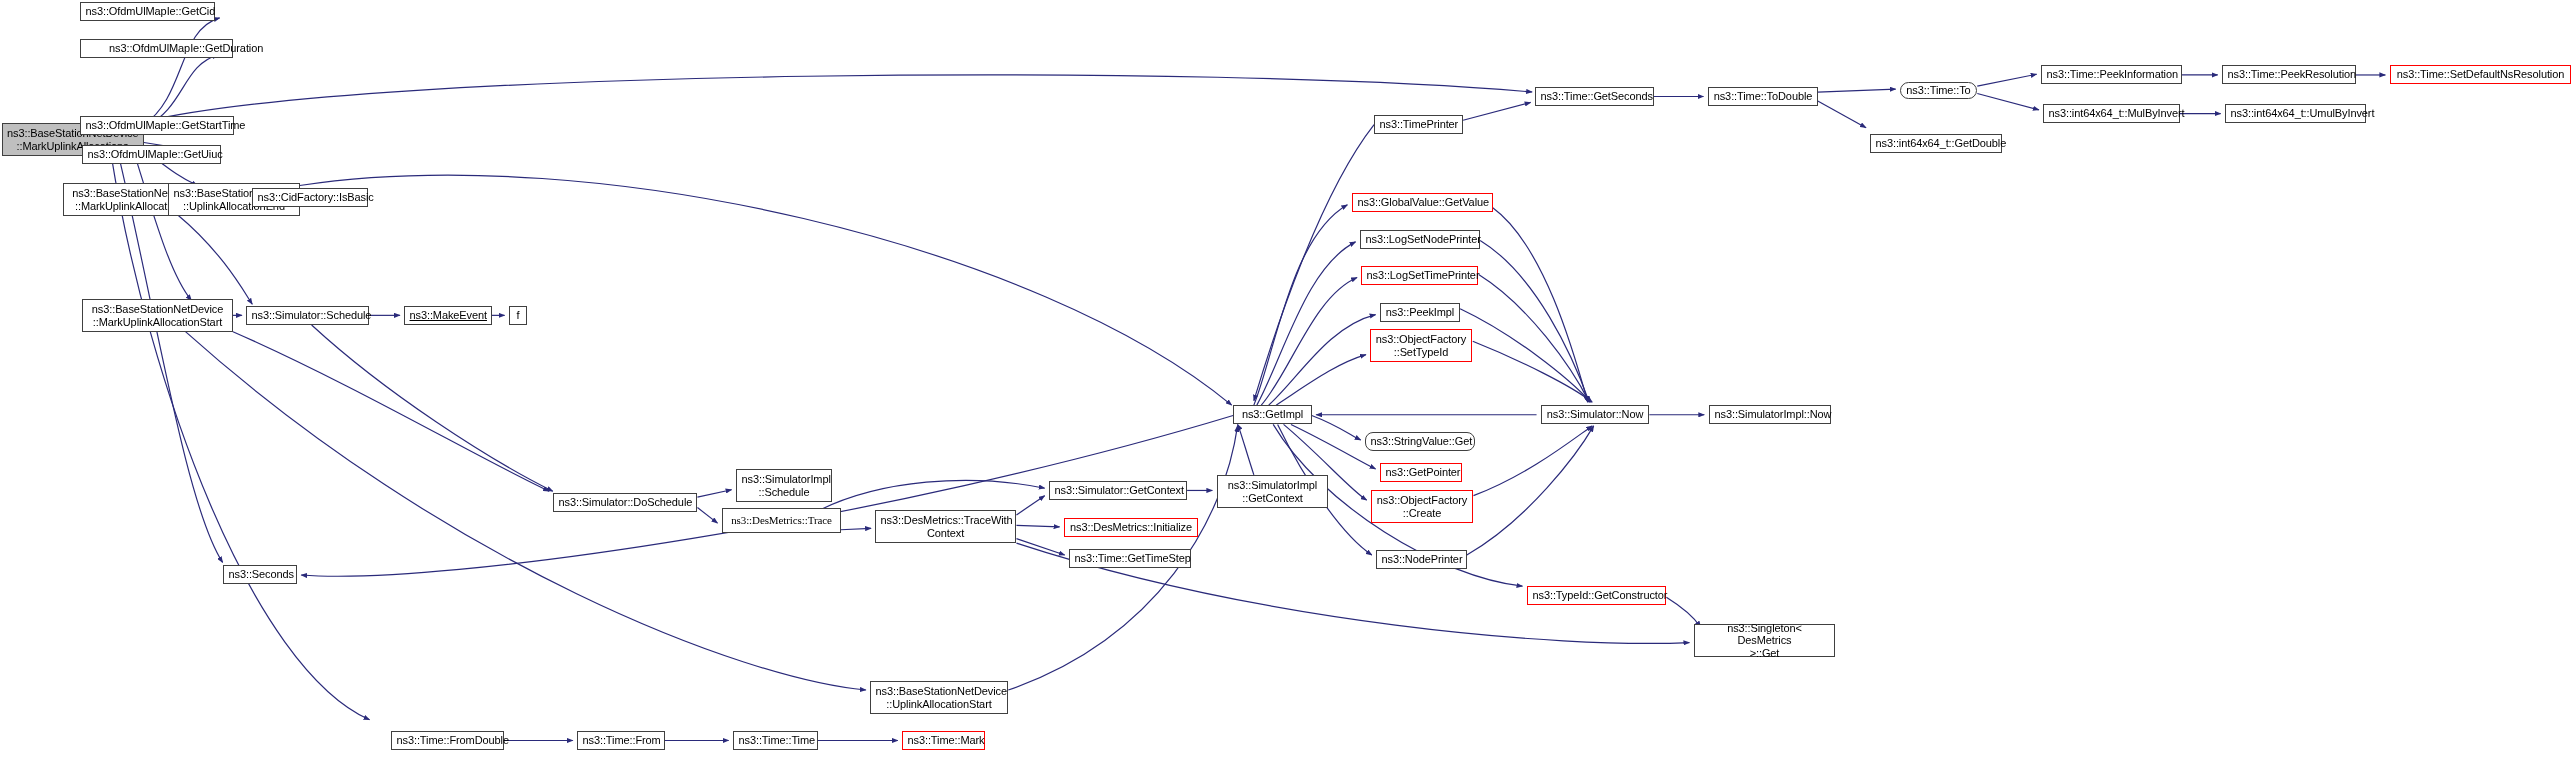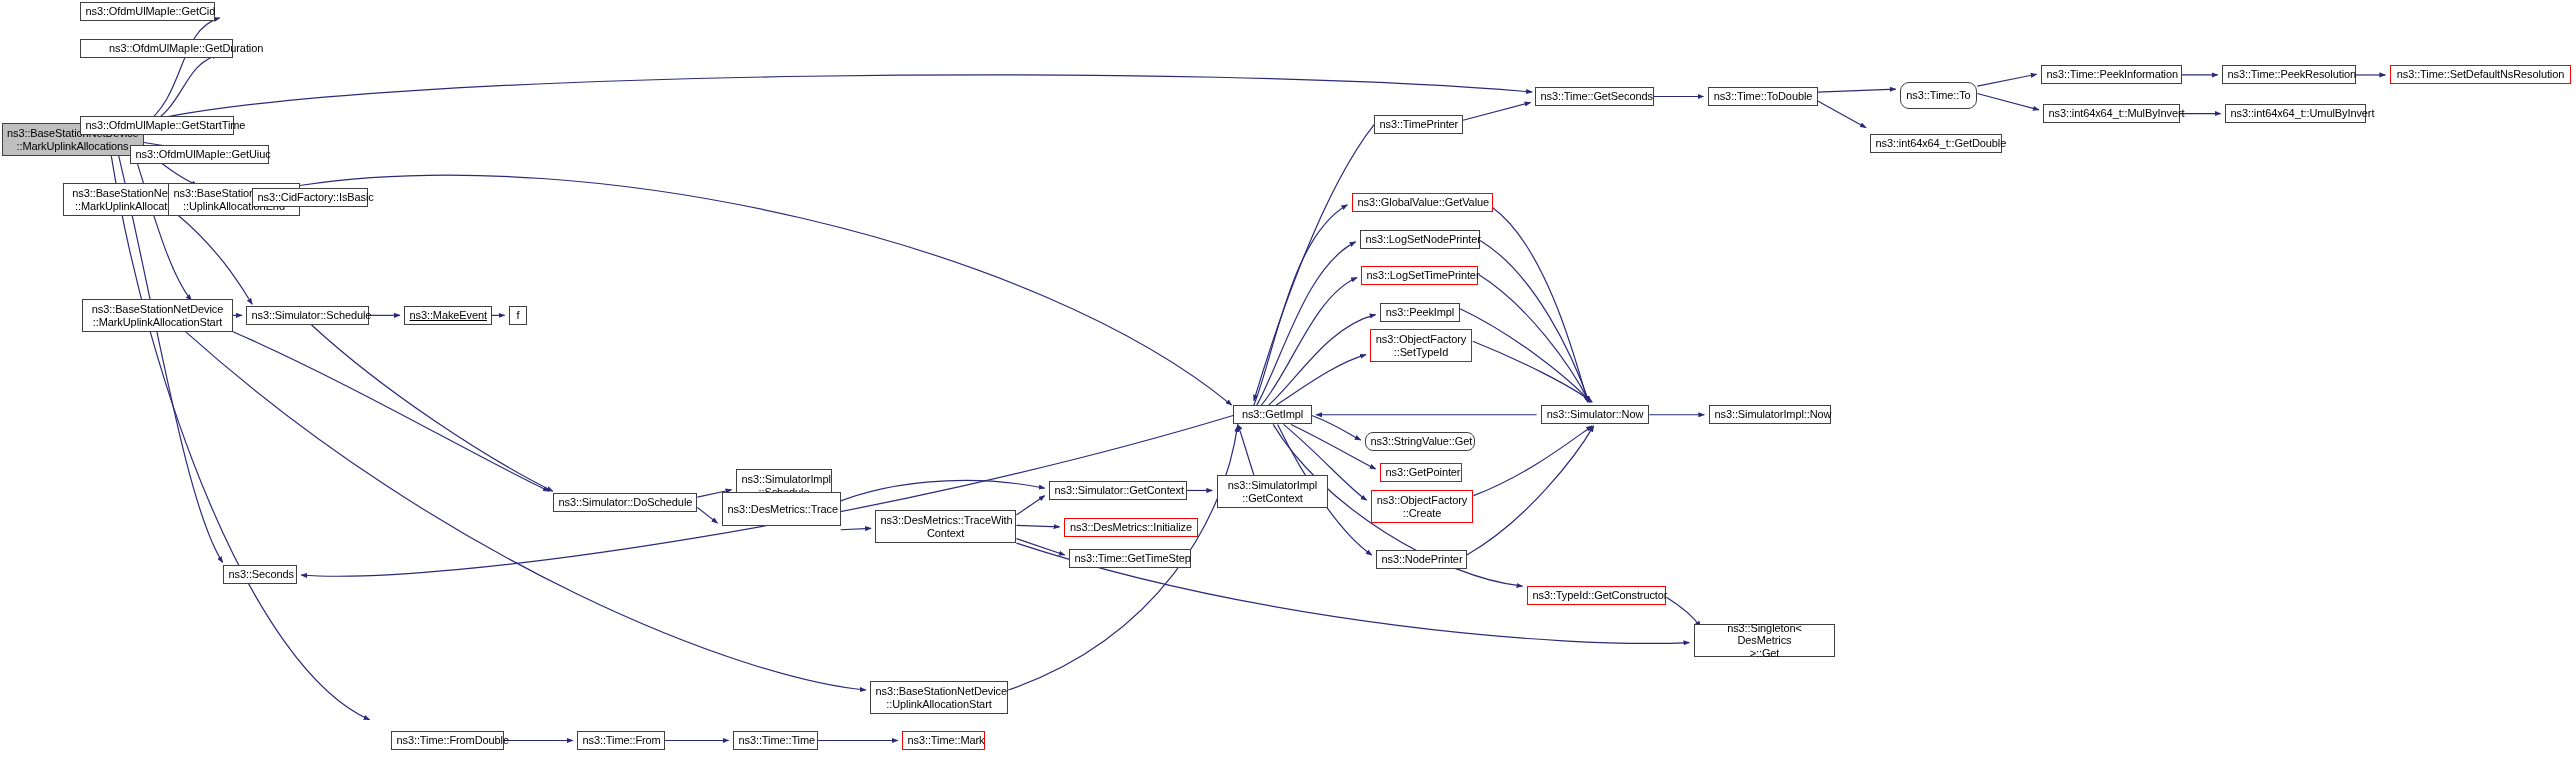--- a/index.html
+++ b/index.html
@@ -110,36 +110,36 @@
         <path d="M250,447 C600,760 1000,915 1167,930" marker-end="url(#ah)"></path>
         <path d="M1662,560 C1200,700 600,790 406,775" marker-end="url(#ah)"></path>
       </g>
   </svg>
   <div id="node-layer">
       <div class="node root" style="left: 1.5px; top: 123px; width: 142px; height: 33px;"><span>ns3::BaseStationNetDevice
 ::MarkUplinkAllocations</span></div>
       <div class="node" style="left: 80px; top: 1.5px; width: 135px; height: 19.3px; justify-content: flex-end;"><span>ns3::OfdmUlMapIe::GetCid</span></div>
       <div class="node" style="left: 80px; top: 39px; width: 153px; height: 19.3px; padding-left: 28px;"><span>ns3::OfdmUlMapIe::GetDuration</span></div>
       <div class="node" style="left: 80px; top: 116px; width: 154px; height: 19.3px;"><span>ns3::OfdmUlMapIe::GetStartTime</span></div>
-      <div class="node" style="left: 82px; top: 145px; width: 139px; height: 19.3px; margin-left: 48px;"><span>ns3::OfdmUlMapIe::GetUiuc</span></div>
+      <div class="node" style="left: 82px; top: 145px; width: 139px; height: 19.3px;"><span>ns3::OfdmUlMapIe::GetUiuc</span></div>
       <div class="node" style="left: 63px; top: 183px; width: 150px; height: 33px;"><span>ns3::BaseStationNetDevice
 ::MarkUplinkAllocationEnd</span></div>
       <div class="node" style="left: 168px; top: 183px; width: 132px; height: 33px;"><span>ns3::BaseStationNetDevice
 ::UplinkAllocationEnd</span></div>
       <div class="node" style="left: 252px; top: 188px; width: 116px; height: 19.3px;"><span>ns3::CidFactory::IsBasic</span></div>
       <div class="node" style="left: 82px; top: 299px; width: 151px; height: 33px;"><span>ns3::BaseStationNetDevice
 ::MarkUplinkAllocationStart</span></div>
       <div class="node" style="left: 246px; top: 306px; width: 123px; height: 19.3px;"><span>ns3::Simulator::Schedule</span></div>
       <div class="node" style="left: 404px; top: 306px; width: 88px; height: 19.3px; text-decoration: underline;"><span>ns3::MakeEvent</span></div>
       <div class="node" style="left: 509px; top: 306px; width: 18px; height: 19.3px;"><span>f</span></div>
       <div class="node" style="left: 223px; top: 565px; width: 74px; height: 19.3px;"><span>ns3::Seconds</span></div>
       <div class="node" style="left: 553px; top: 493px; width: 144px; height: 19.3px;"><span>ns3::Simulator::DoSchedule</span></div>
       <div class="node" style="left: 736px; top: 469px; width: 96px; height: 33px;"><span>ns3::SimulatorImpl
 ::Schedule</span></div>
-      <div class="node" style="left: 722px; top: 492px; width: 119px; height: 34px;"><span>ns3::DesMetrics::Trace</span></div>
+      <div class="node" style="left: 722px; top: 508px; width: 119px; height: 25px; font-family: Liberation Serif, serif;"><span>ns3::DesMetrics::Trace</span></div>
       <div class="node" style="left: 875px; top: 510px; width: 141px; height: 33px;"><span>ns3::DesMetrics::TraceWith
 Context</span></div>
       <div class="node red" style="left: 1064px; top: 518px; width: 134px; height: 19.3px;"><span>ns3::DesMetrics::Initialize</span></div>
       <div class="node" style="left: 1069px; top: 549px; width: 122px; height: 19.3px;"><span>ns3::Time::GetTimeStep</span></div>
       <div class="node" style="left: 1049px; top: 481px; width: 138px; height: 19.3px;"><span>ns3::Simulator::GetContext</span></div>
       <div class="node" style="left: 1217px; top: 475px; width: 111px; height: 33px;"><span>ns3::SimulatorImpl
 ::GetContext</span></div>
       <div class="node" style="left: 1233px; top: 405px; width: 79px; height: 19.3px;"><span>ns3::GetImpl</span></div>
       <div class="node red" style="left: 1352px; top: 193px; width: 141px; height: 19.3px;"><span>ns3::GlobalValue::GetValue</span></div>
       <div class="node" style="left: 1360px; top: 230px; width: 120px; height: 19.3px;"><span>ns3::LogSetNodePrinter</span></div>
@@ -153,21 +153,21 @@
 ::Create</span></div>
       <div class="node" style="left: 1376px; top: 550px; width: 91px; height: 19.3px;"><span>ns3::NodePrinter</span></div>
       <div class="node red" style="left: 1527px; top: 586px; width: 139px; height: 19.3px;"><span>ns3::TypeId::GetConstructor</span></div>
       <div class="node" style="left: 1694px; top: 624px; width: 141px; height: 33px;"><span>ns3::Singleton&lt; DesMetrics
 &gt;::Get</span></div>
       <div class="node" style="left: 1541px; top: 405px; width: 108px; height: 19.3px;"><span>ns3::Simulator::Now</span></div>
       <div class="node" style="left: 1709px; top: 405px; width: 122px; height: 19.3px;"><span>ns3::SimulatorImpl::Now</span></div>
       <div class="node" style="left: 1374px; top: 115px; width: 89px; height: 19.3px;"><span>ns3::TimePrinter</span></div>
       <div class="node" style="left: 1535px; top: 87px; width: 119px; height: 19.3px;"><span>ns3::Time::GetSeconds</span></div>
       <div class="node" style="left: 1708px; top: 87px; width: 110px; height: 19.3px;"><span>ns3::Time::ToDouble</span></div>
-      <div class="node" style="left: 1900px; top: 82px; width: 77px; height: 27px; border-radius: 9px;"><span>ns3::Time::To</span></div>
+      <div class="node" style="left: 1900px; top: 82px; width: 77px; height: 17px; border-radius: 9px;"><span>ns3::Time::To</span></div>
       <div class="node" style="left: 1870px; top: 134px; width: 132px; height: 19.3px;"><span>ns3::int64x64_t::GetDouble</span></div>
       <div class="node" style="left: 2041px; top: 65px; width: 141px; height: 19.3px;"><span>ns3::Time::PeekInformation</span></div>
       <div class="node" style="left: 2222px; top: 65px; width: 134px; height: 19.3px;"><span>ns3::Time::PeekResolution</span></div>
       <div class="node red" style="left: 2390px; top: 65px; width: 181px; height: 19.3px;"><span>ns3::Time::SetDefaultNsResolution</span></div>
       <div class="node" style="left: 2043px; top: 104px; width: 137px; height: 19.3px;"><span>ns3::int64x64_t::MulByInvert</span></div>
       <div class="node" style="left: 2225px; top: 104px; width: 141px; height: 19.3px;"><span>ns3::int64x64_t::UmulByInvert</span></div>
       <div class="node" style="left: 391px; top: 731px; width: 113px; height: 19.3px;"><span>ns3::Time::FromDouble</span></div>
       <div class="node" style="left: 577px; top: 731px; width: 88px; height: 19.3px;"><span>ns3::Time::From</span></div>
       <div class="node" style="left: 733px; top: 731px; width: 85px; height: 19.3px;"><span>ns3::Time::Time</span></div>
       <div class="node red" style="left: 902px; top: 731px; width: 83px; height: 19.3px;"><span>ns3::Time::Mark</span></div>

